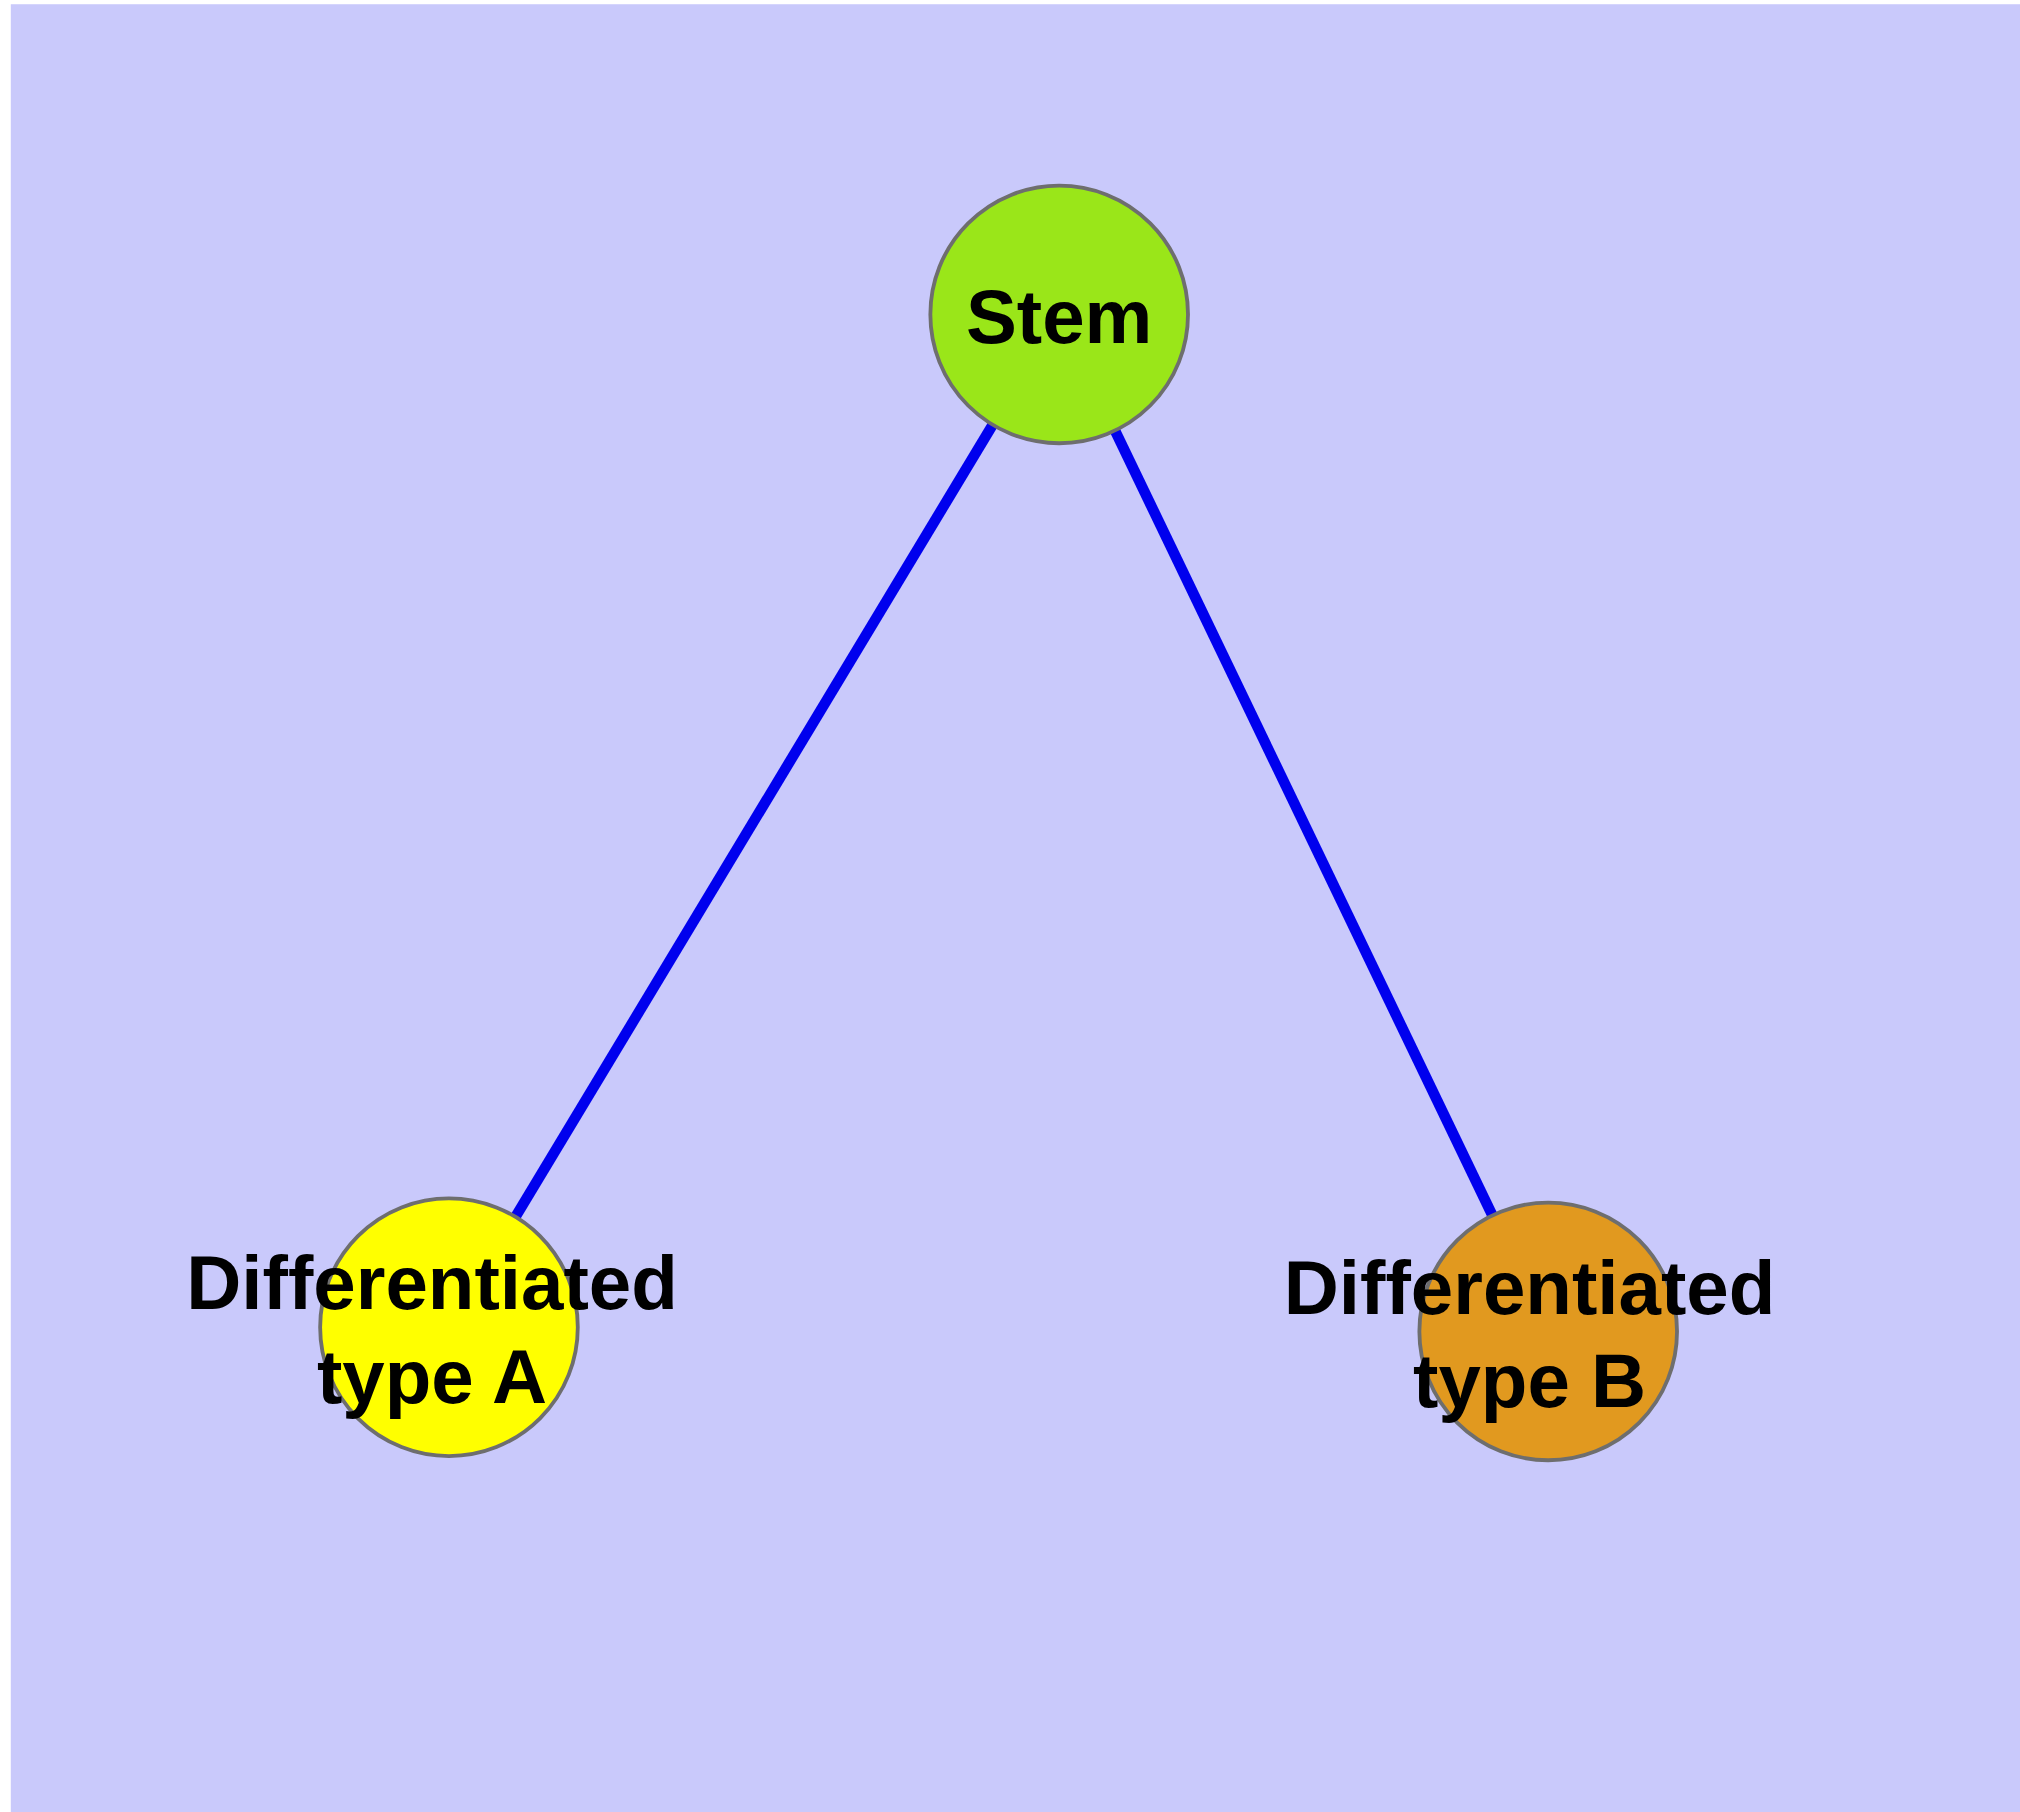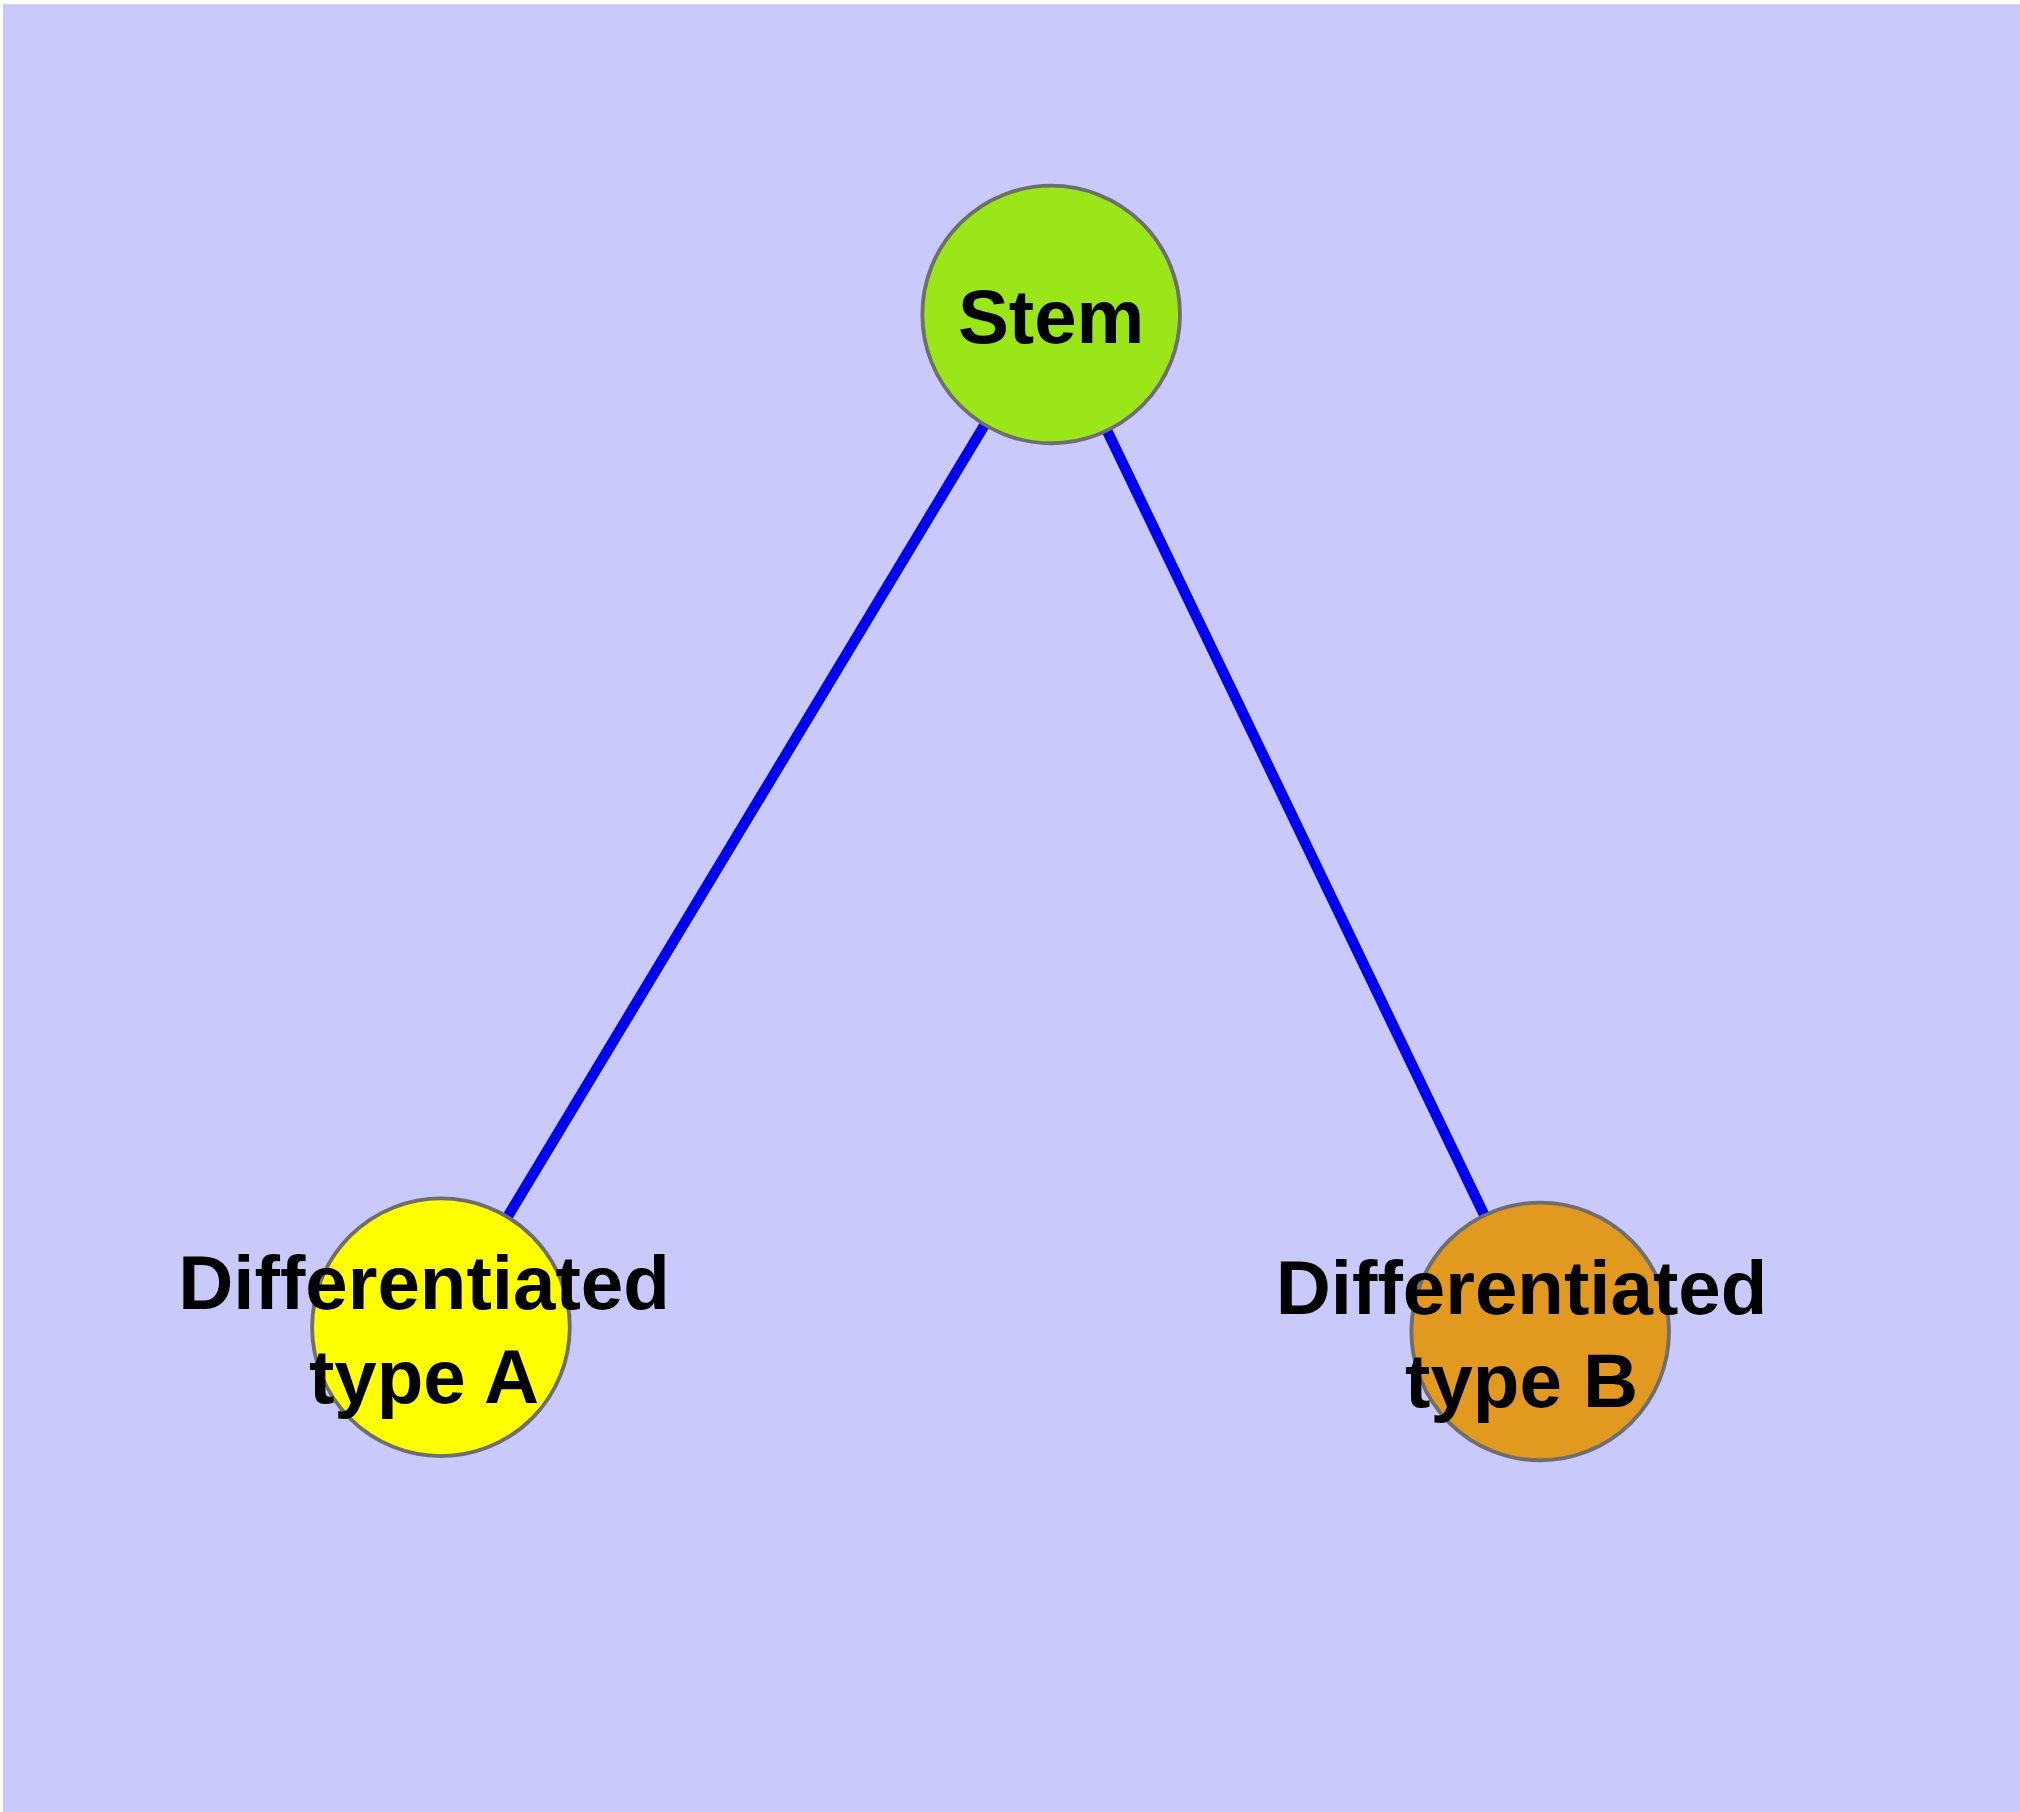--- a/index.html
+++ b/index.html
@@ -7,20 +7,21 @@
     padding: 0;
     width: 2021px;
     height: 1812px;
     background: #ffffff;
     overflow: hidden;
   }
   .diagram-wrap {
     position: relative;
     width: 1977px;
     height: 1812px;
+    margin-left: 8px;
   }
   svg { display: block; }
   .node-label {
     font-family: "Liberation Sans", sans-serif;
     font-weight: 700;
     font-size: 90px;
     text-anchor: middle;
   }
   .edge-line {
     stroke-width: 12.5px;

